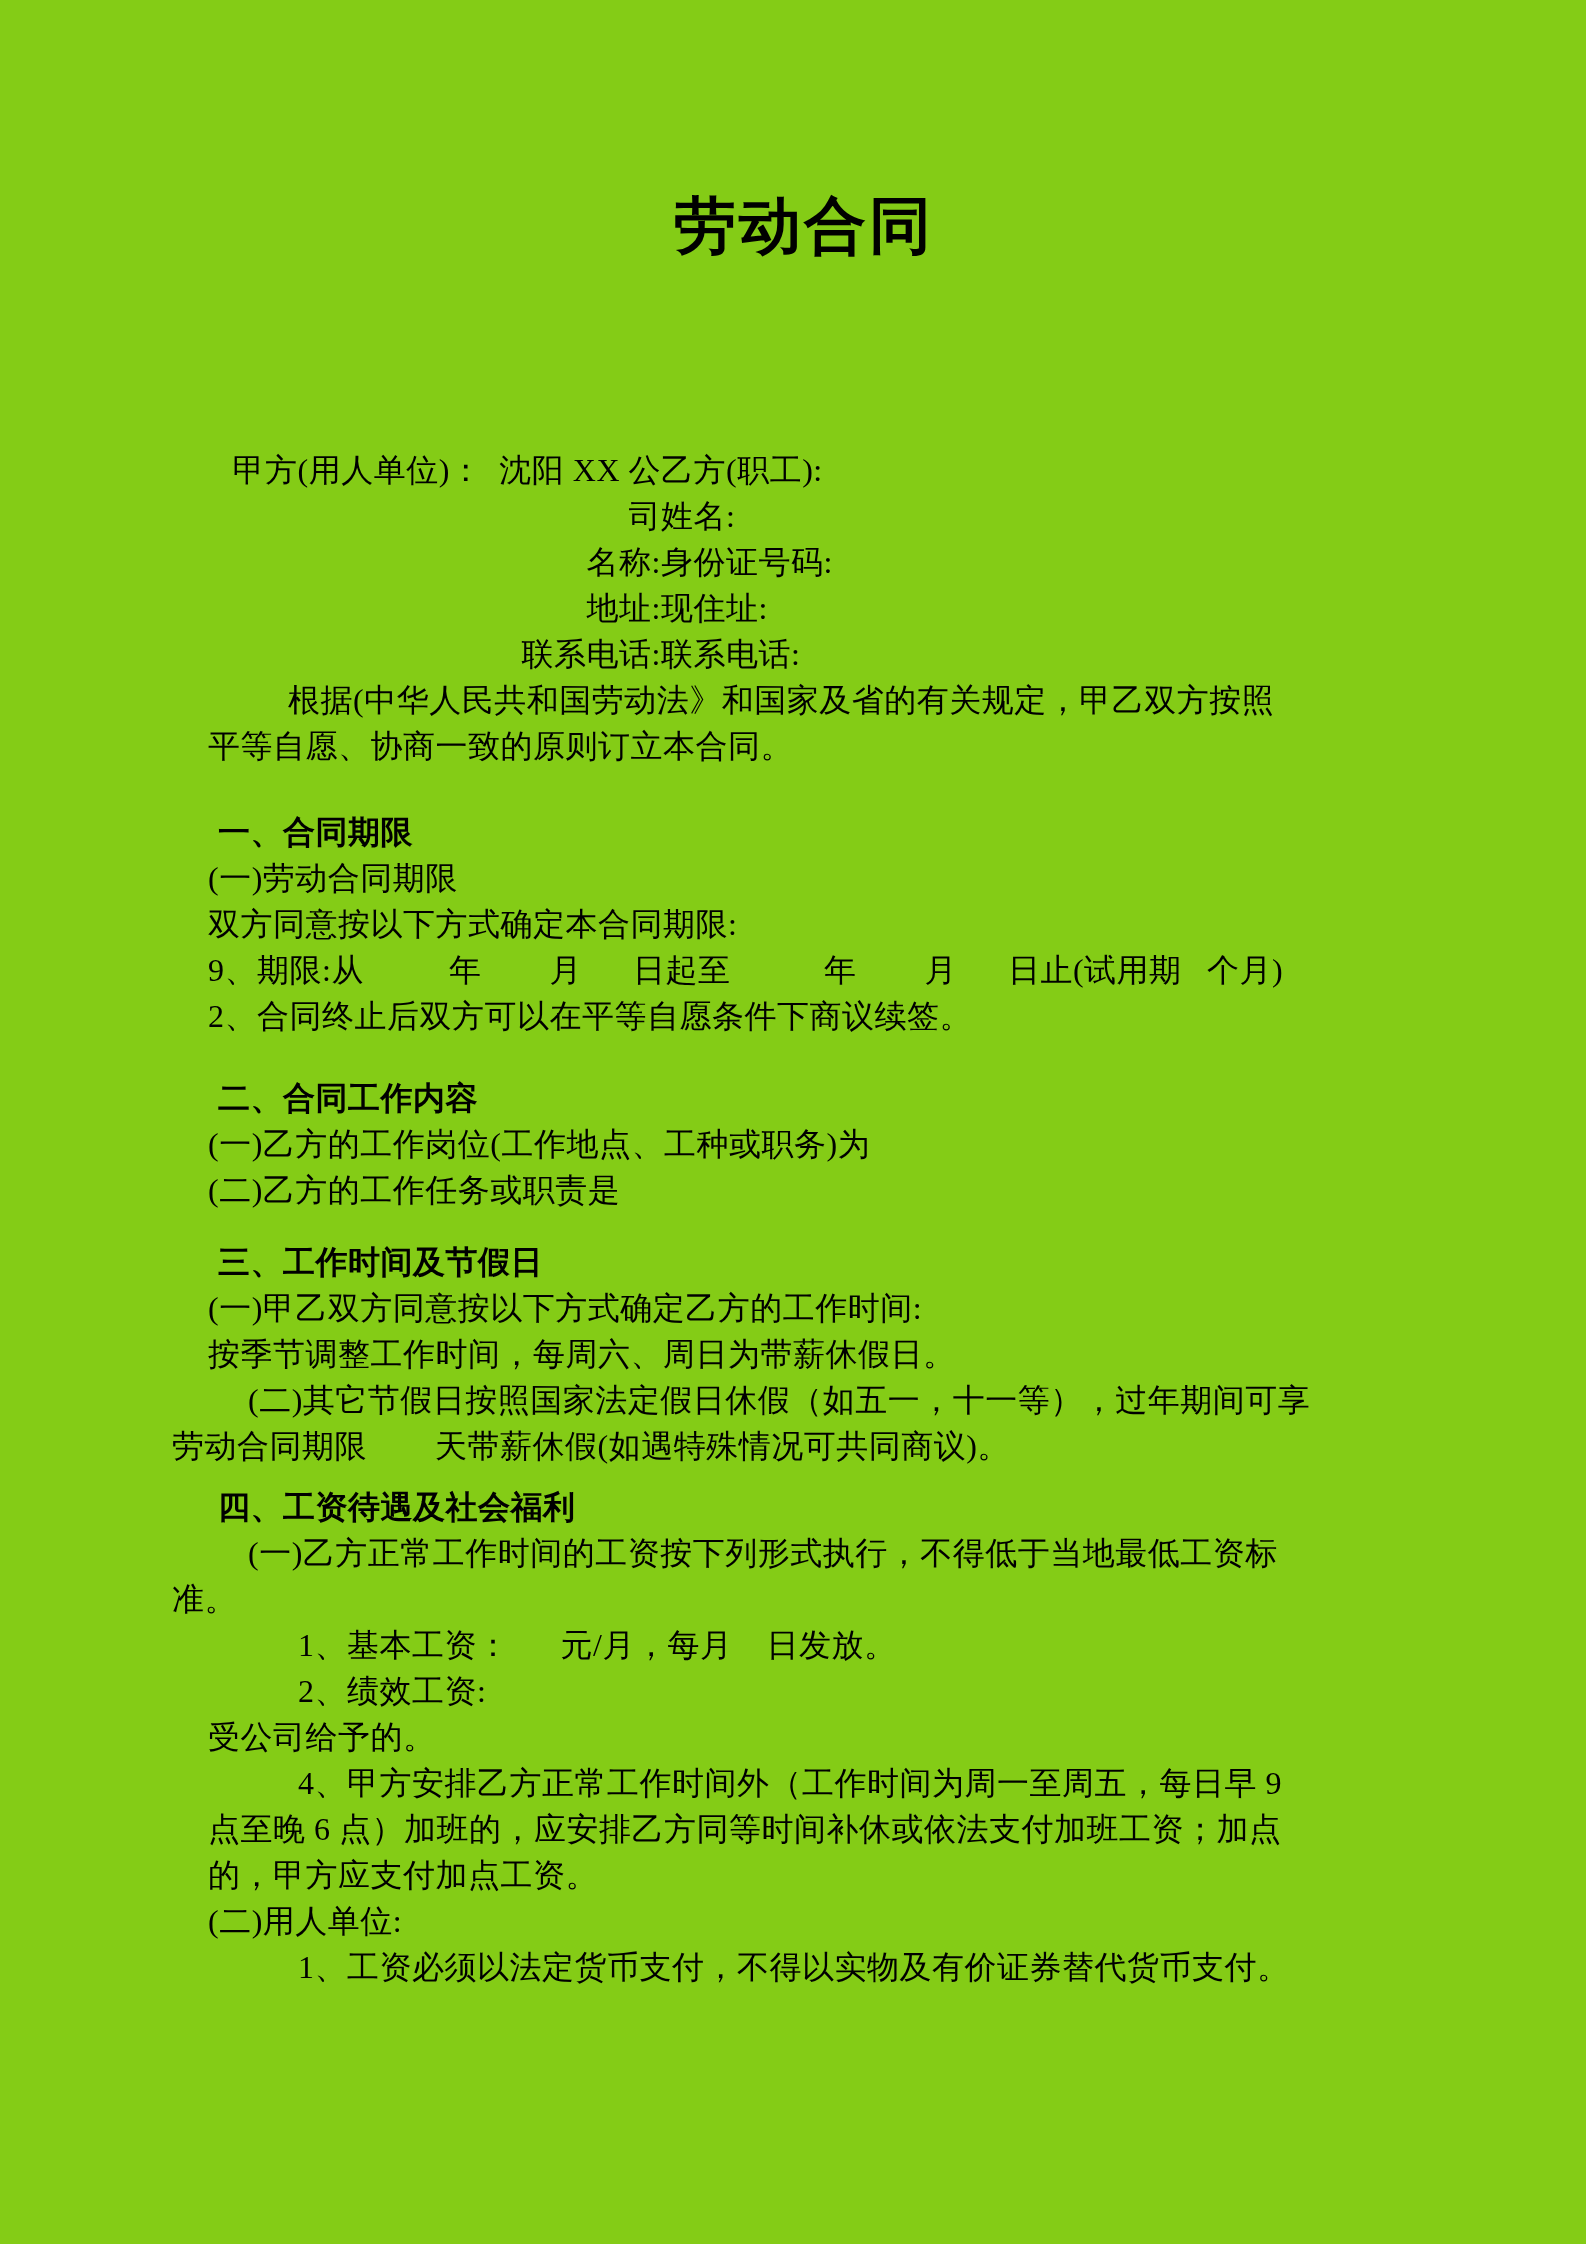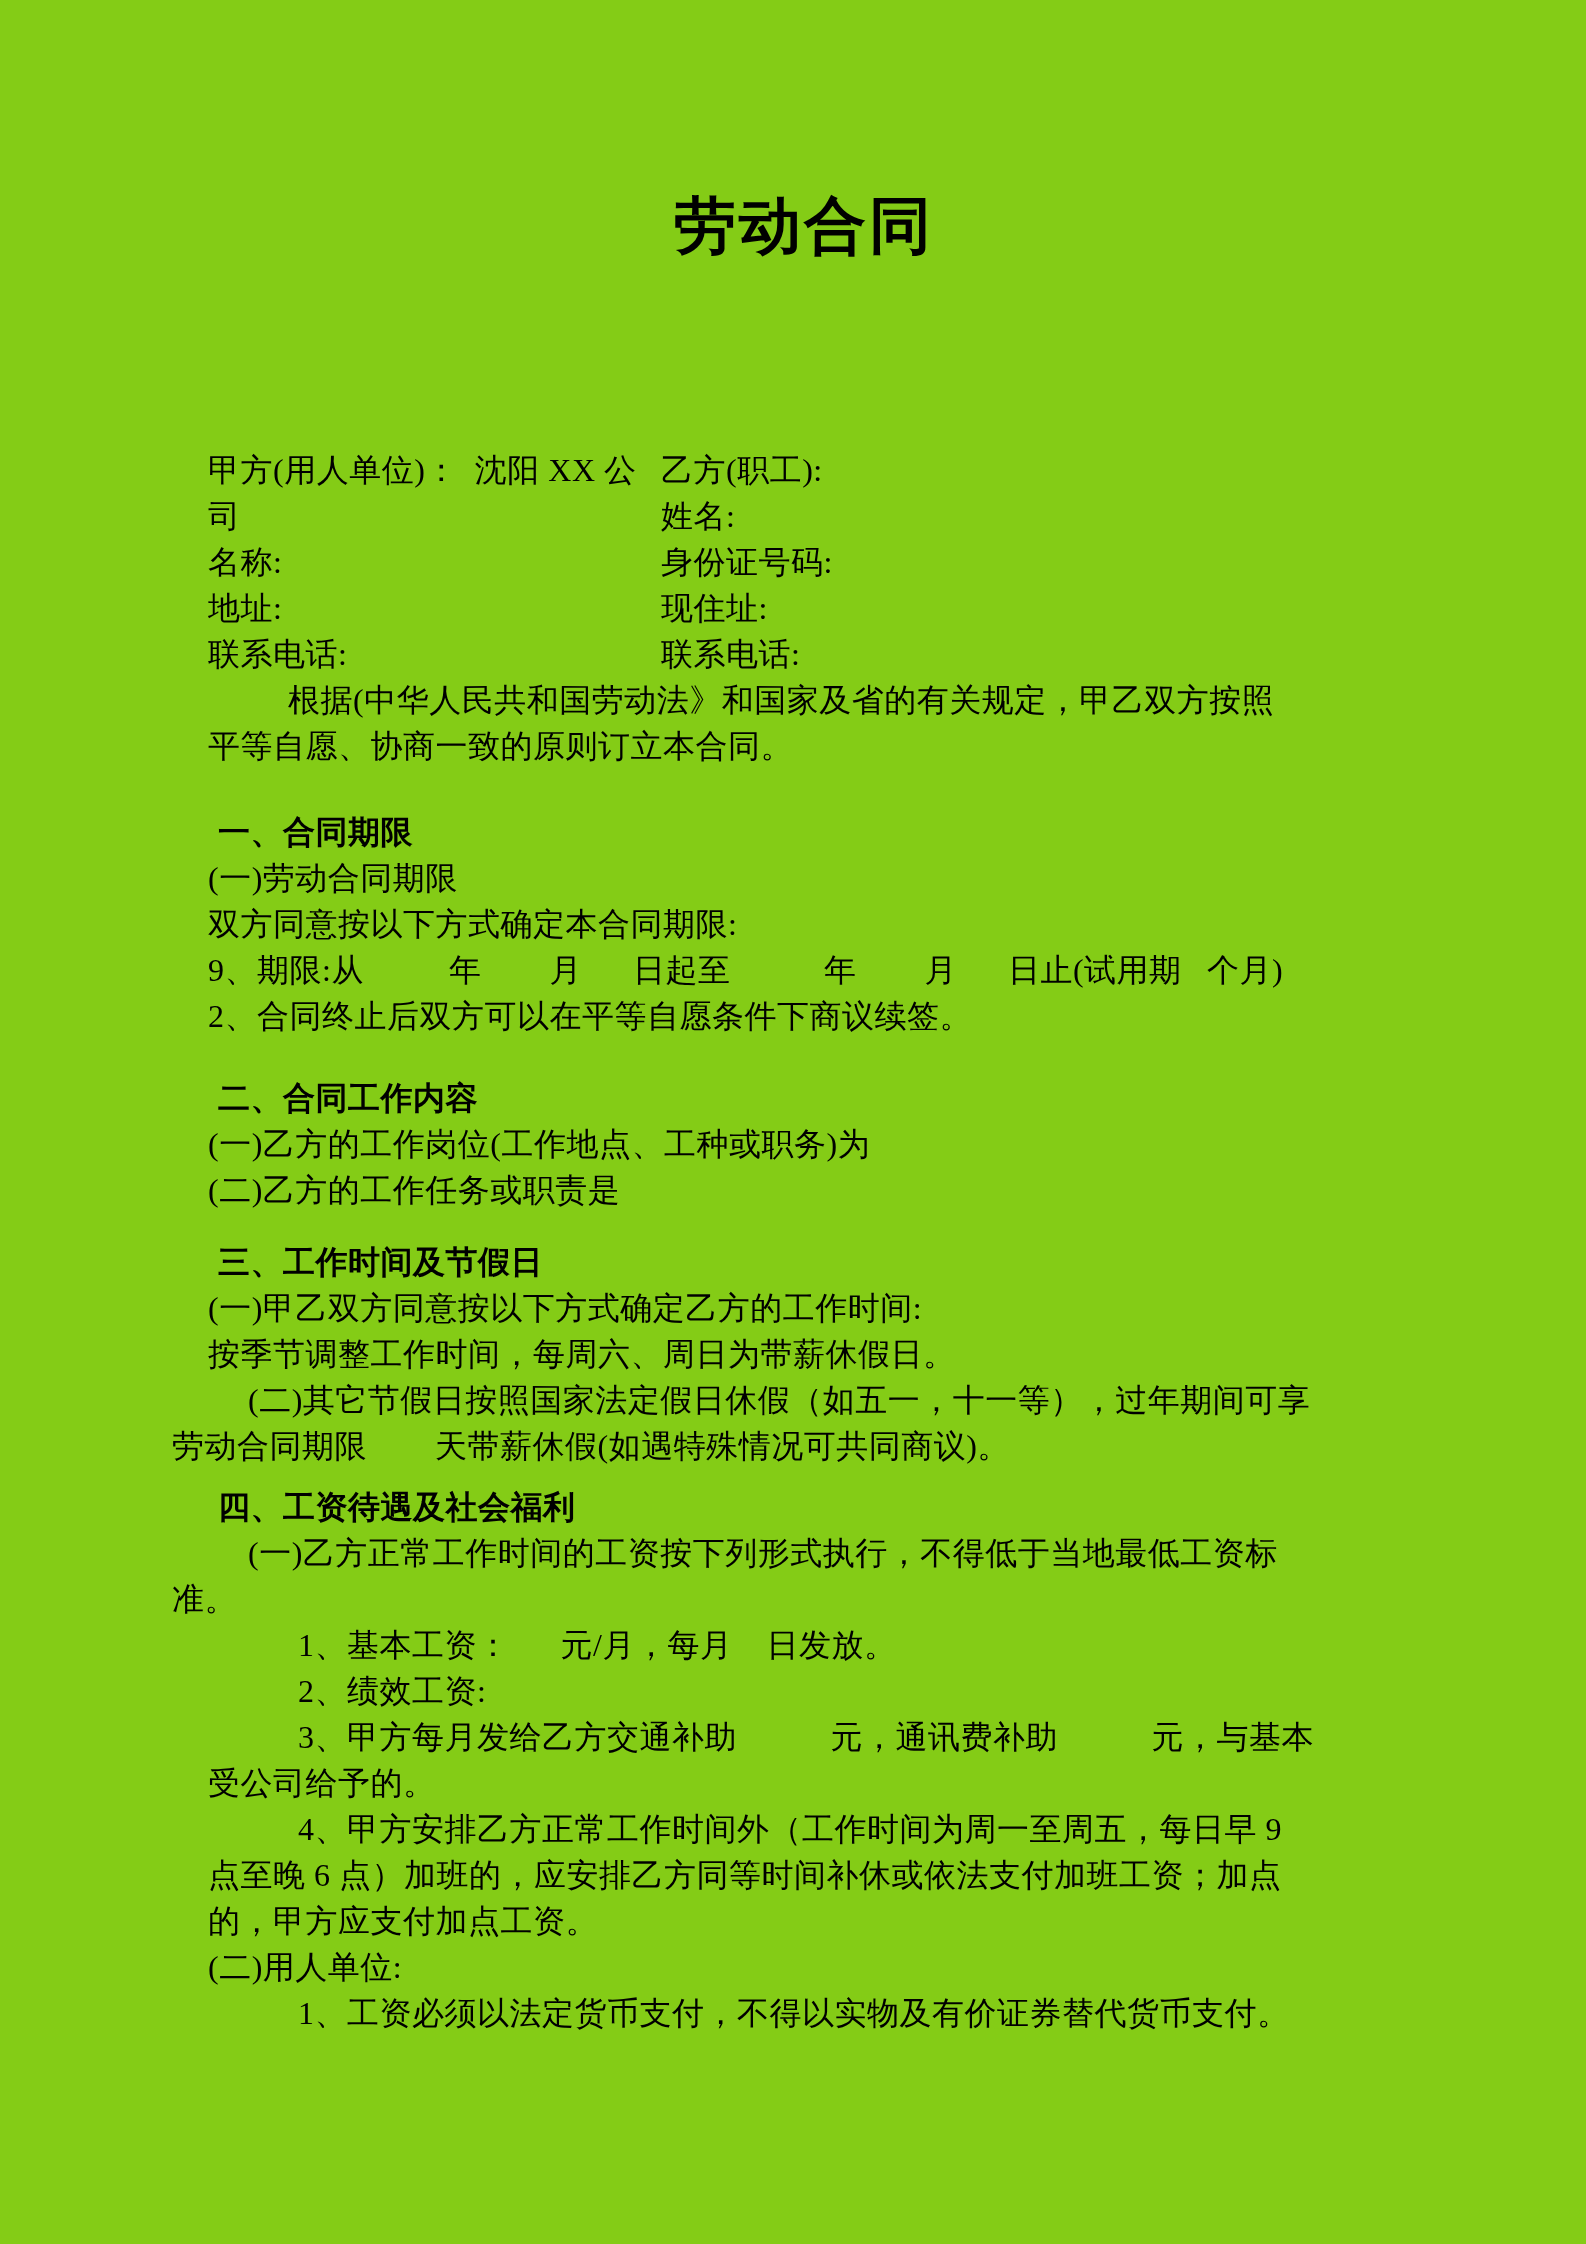--- a/index.html
+++ b/index.html
@@ -22,21 +22,21 @@
     font-size: 62px;
     font-weight: 700;
     letter-spacing: 3px;
     line-height: 1;
   }
   .party-block {
     display: flex;
     margin-top: 190px;
   }
   .party-col { display: flex; flex-direction: column; }
-  .party-col.left  { width: 453px; margin-left: 36px; }
+  .party-col.left  { width: 453px; margin-left: 36px; text-align: right; }
   .party-col.right { flex: 1; }
   .line {
     line-height: 46px;
     white-space: pre-wrap;
     letter-spacing: 0.5px;
   }
   .body-block { }
   .sec1 { margin-top: 40px; }
   .sec2 { margin-top: 36px; }
   .sec3 { margin-top: 26px; }
@@ -99,21 +99,20 @@
       <div class="line ind2">(二)其它节假日按照国家法定假日休假（如五一，十一等），过年期间可享</div>
       <div class="line ind0">劳动合同期限        天带薪休假(如遇特殊情况可共同商议)。</div>
     </div>
 
     <div class="sec4">
       <div class="line head">四、工资待遇及社会福利</div>
       <div class="line ind2">(一)乙方正常工作时间的工资按下列形式执行，不得低于当地最低工资标</div>
       <div class="line ind0">准。</div>
       <div class="line ind3">1、基本工资：      元/月，每月    日发放。</div>
       <div class="line ind3">2、绩效工资:</div>
-      <div class="line ind3">3、甲方每月发给乙方交通补助           元，通讯费补助           元，与基本</div>
       <div class="line ind1">受公司给予的。</div>
       <div class="line ind3">4、甲方安排乙方正常工作时间外（工作时间为周一至周五，每日早 9</div>
       <div class="line ind1">点至晚 6 点）加班的，应安排乙方同等时间补休或依法支付加班工资；加点</div>
       <div class="line ind1">的，甲方应支付加点工资。</div>
       <div class="line ind1">(二)用人单位:</div>
       <div class="line ind3">1、工资必须以法定货币支付，不得以实物及有价证券替代货币支付。</div>
     </div>
 
   </div>
 </div>

